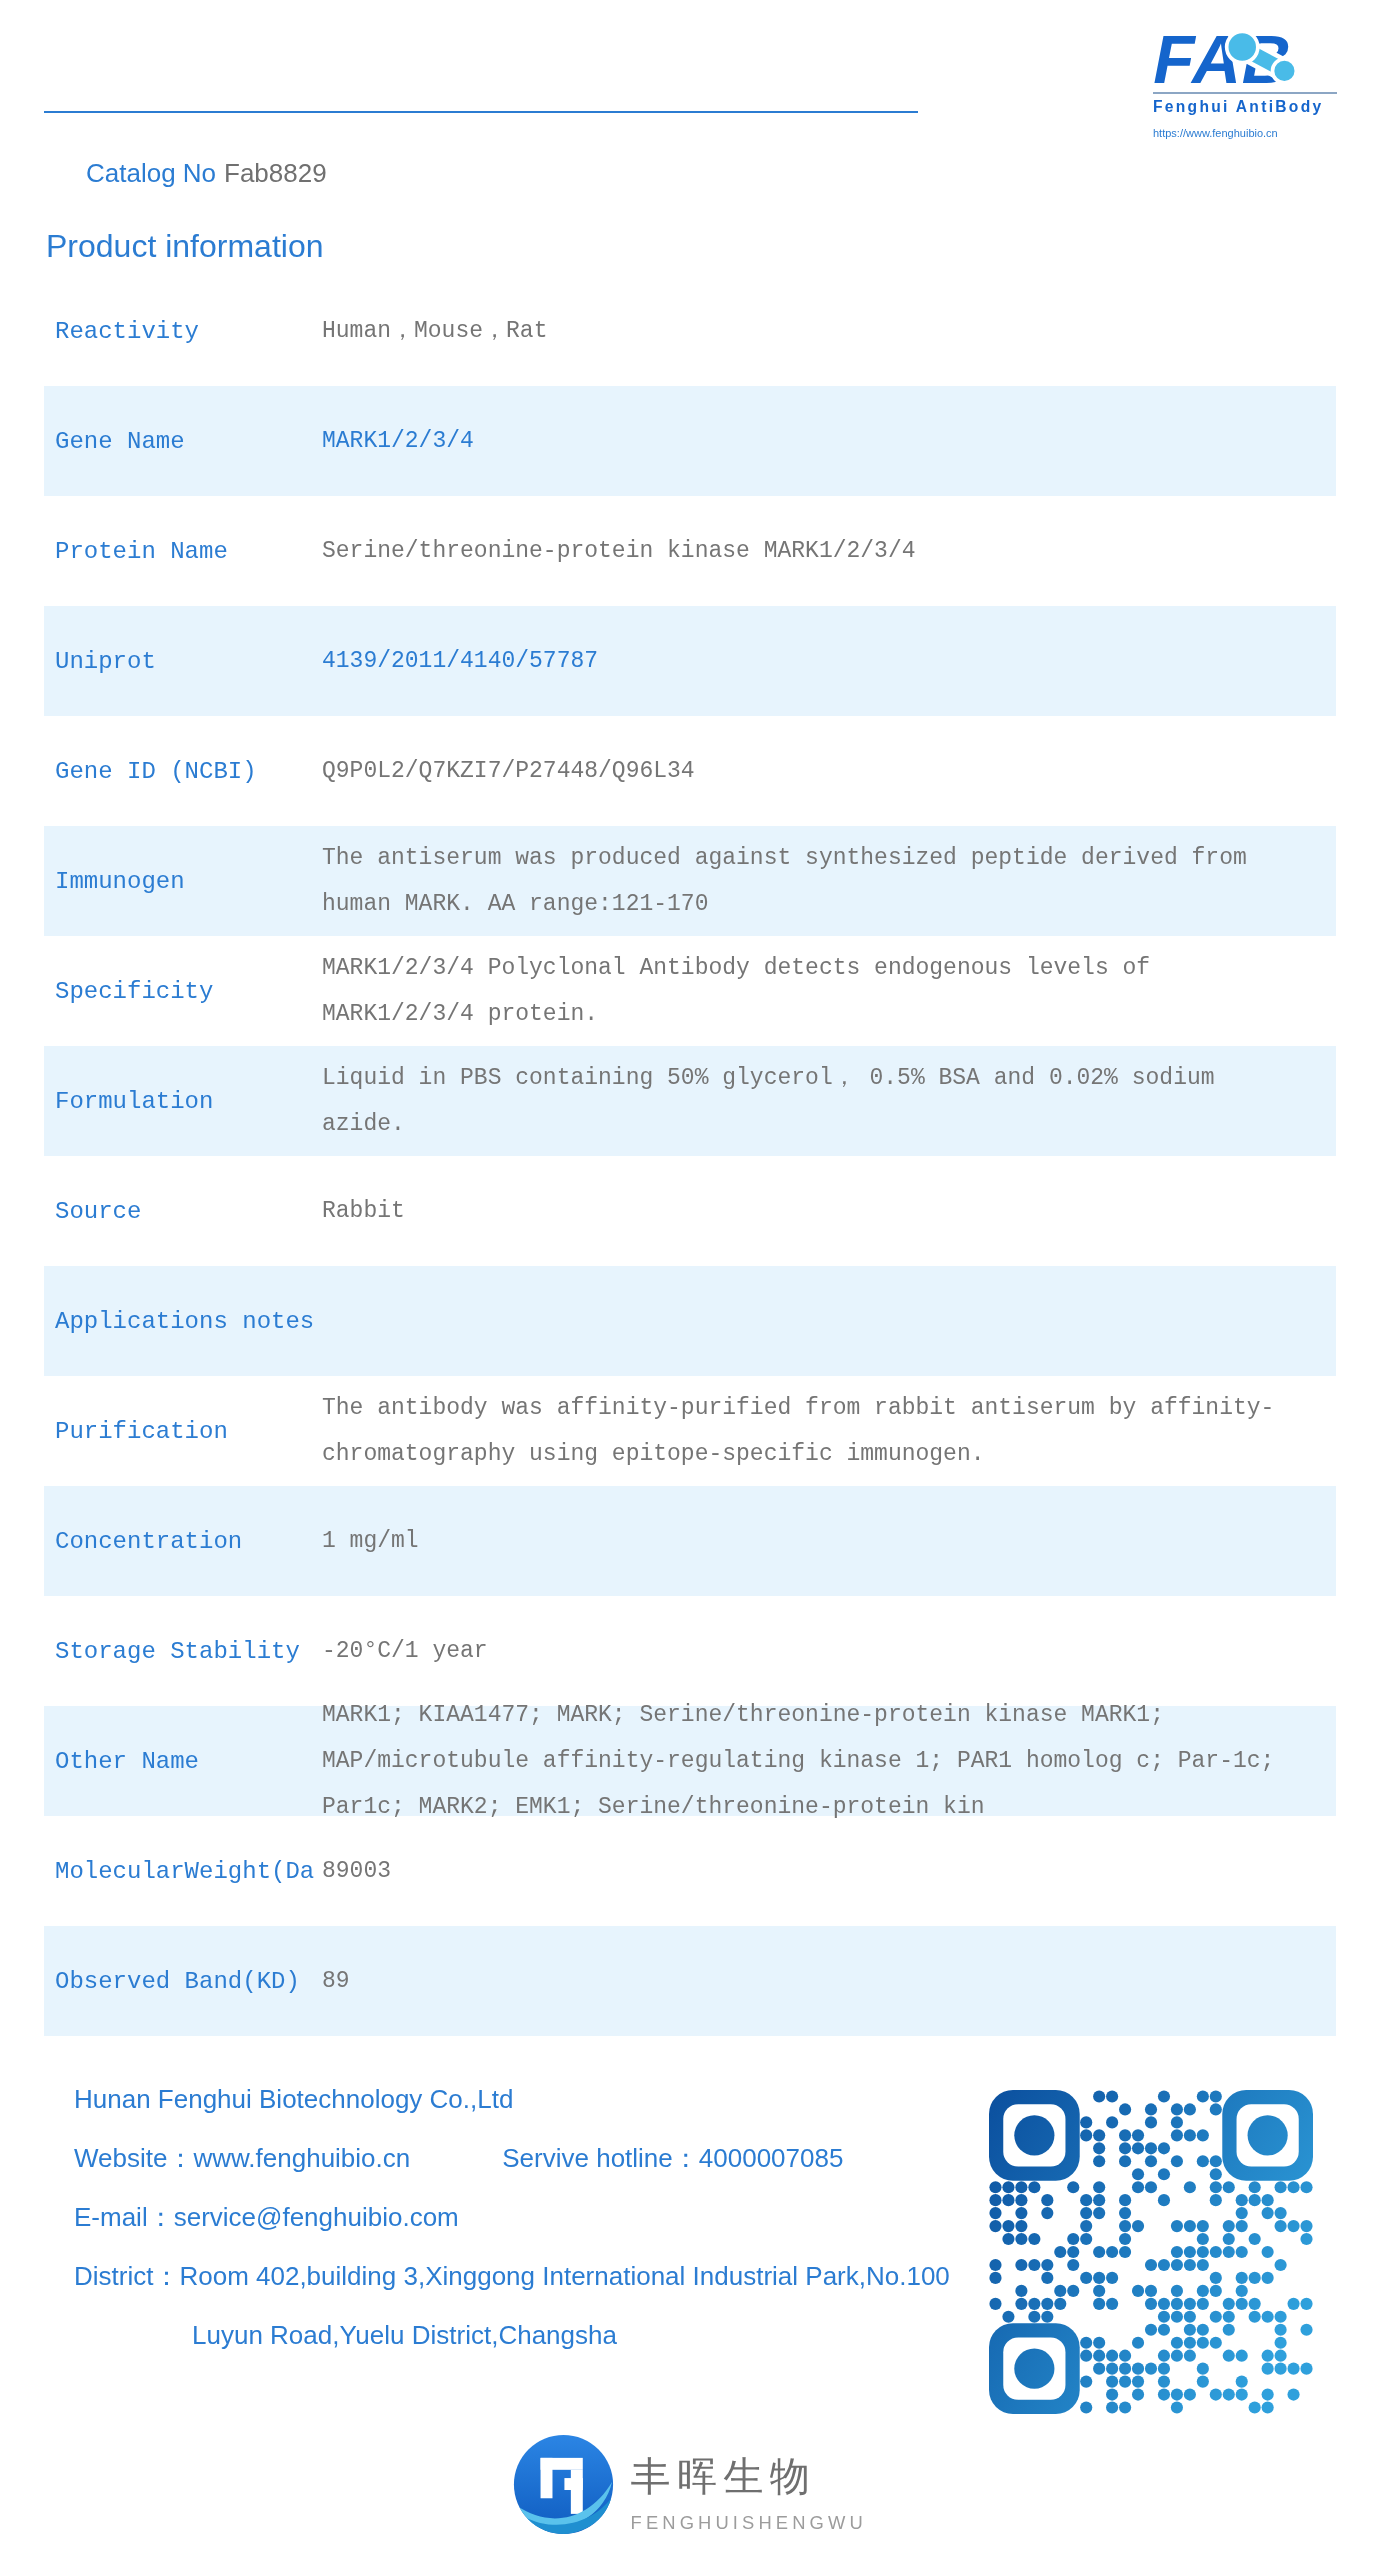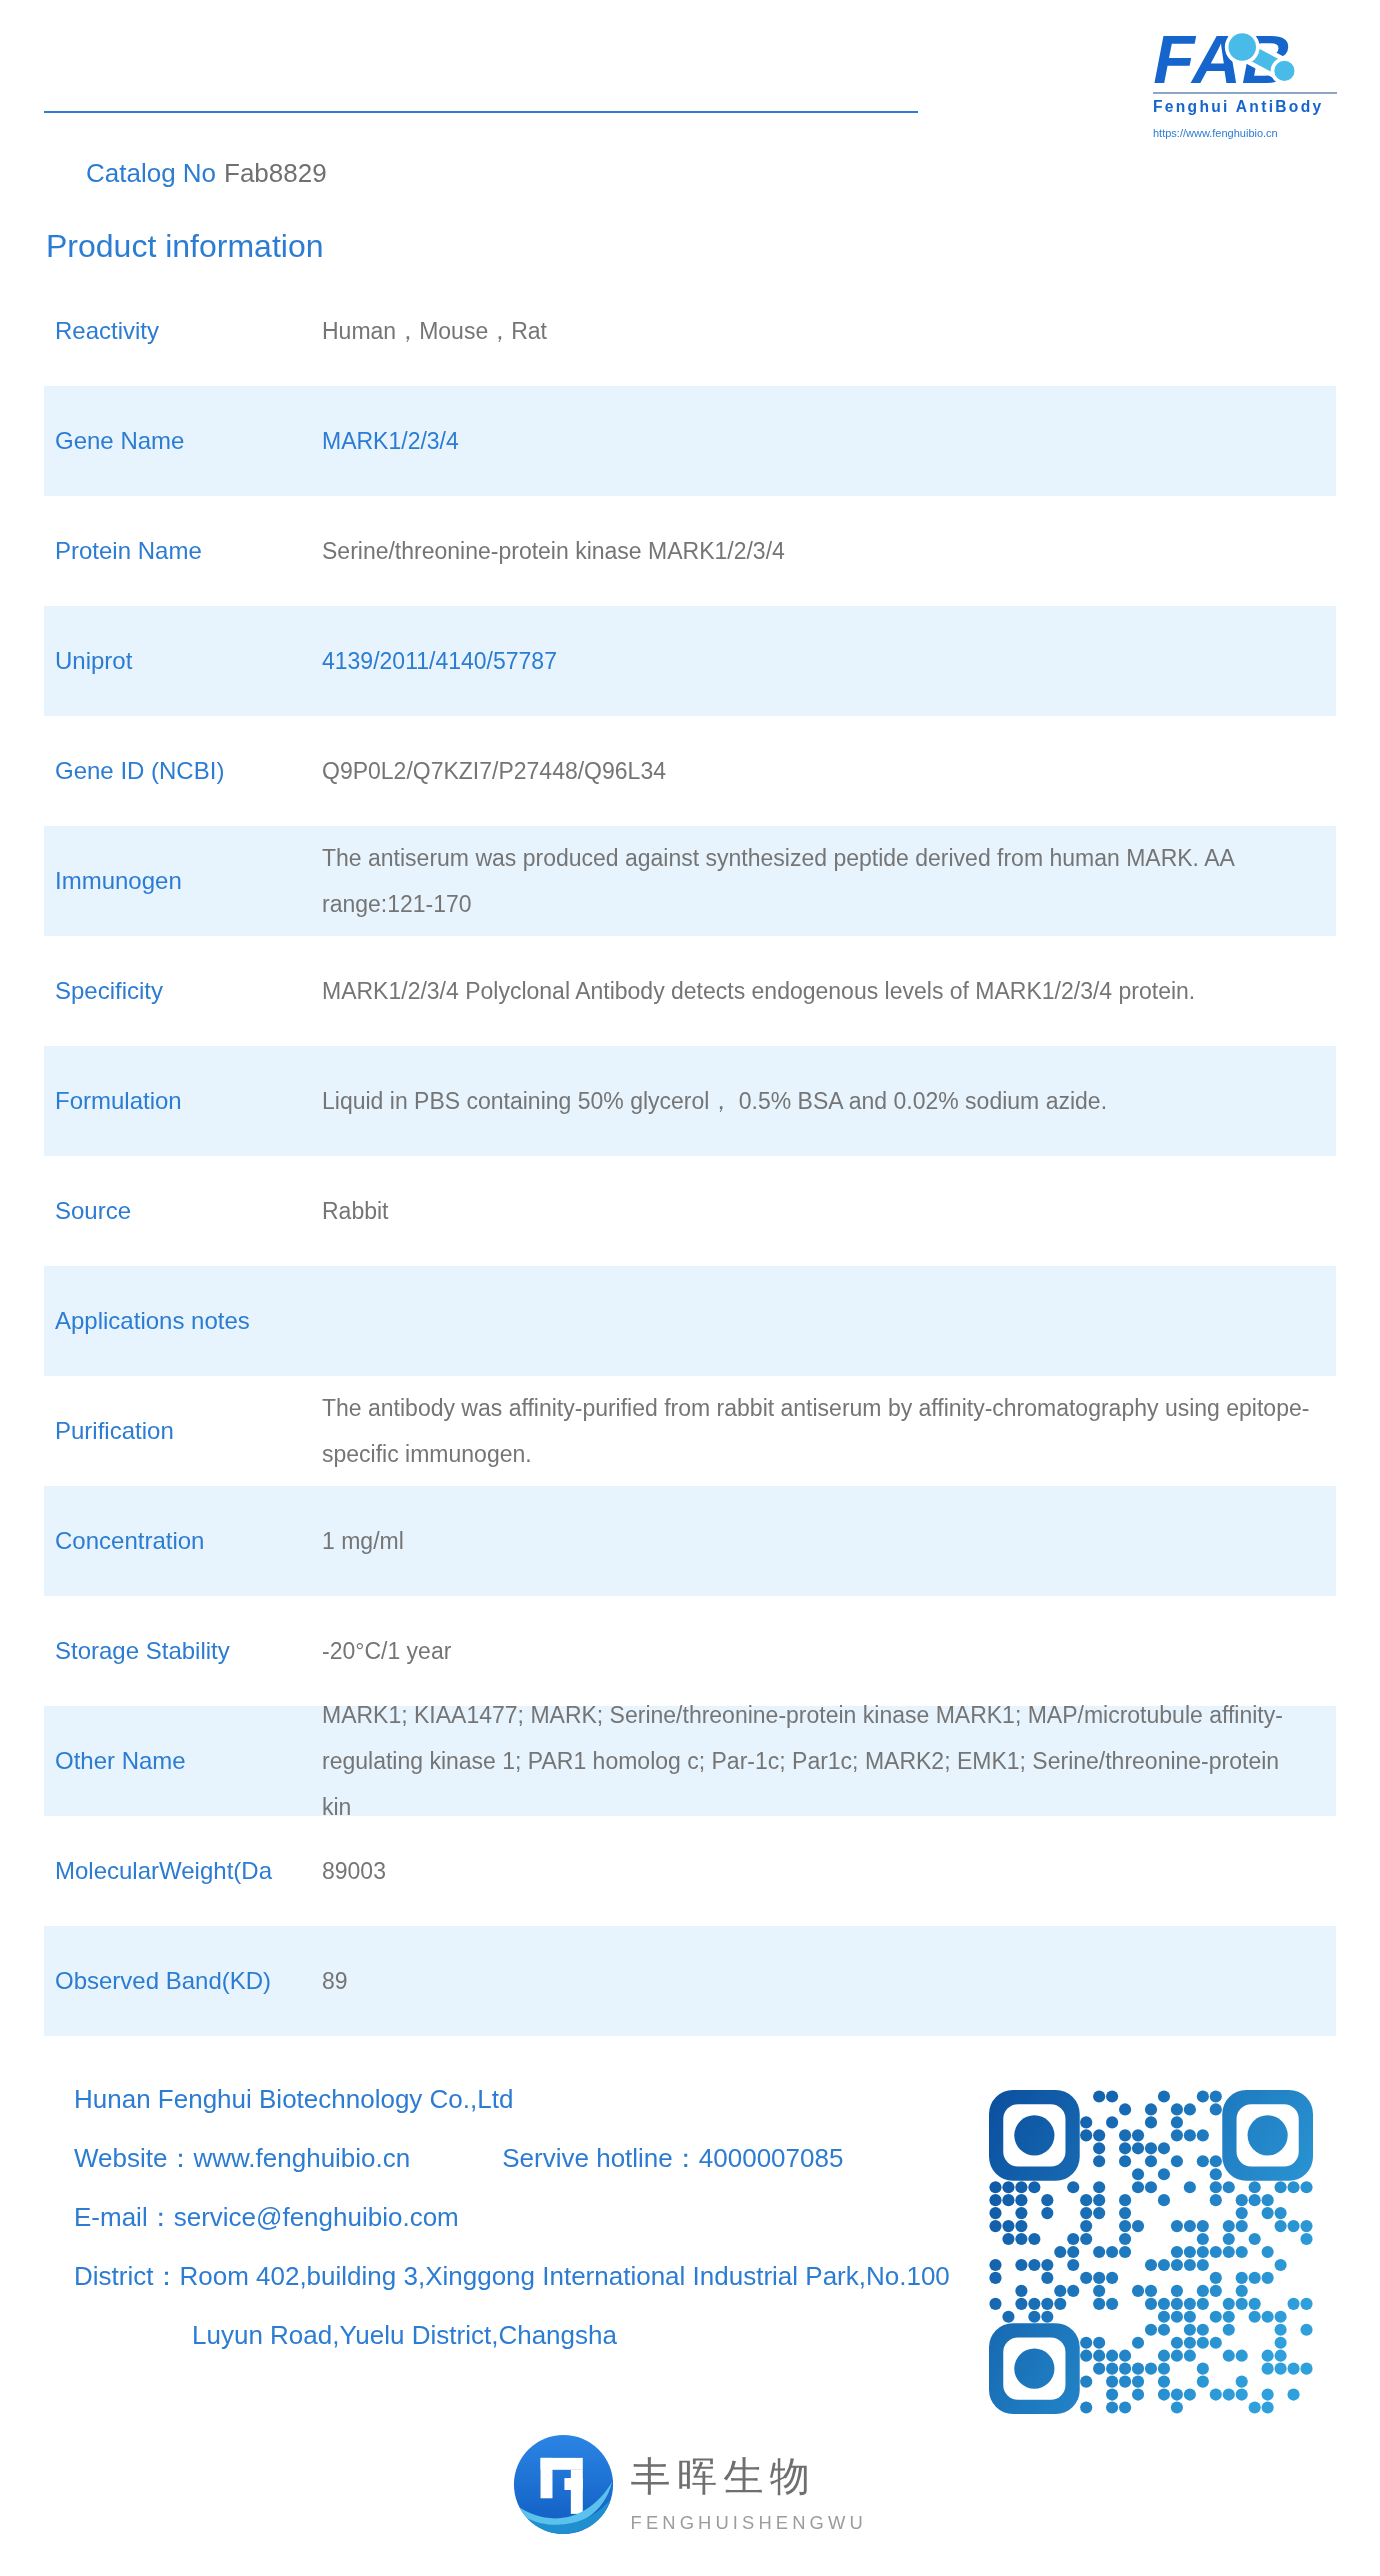--- a/index.html
+++ b/index.html
@@ -30,21 +30,21 @@
   
   .catalog{position:absolute;left:46px;top:158px;font-size:26px;margin-left:40px;}
   .catalog-label{color:#2B7CD2;display:inline-block;width:138px;}
   .catalog-value{color:#707070;}
 
   
   .section-title{position:absolute;left:46px;top:228px;font-size:32px;color:#2B7CD2;}
   .section-rule{position:absolute;left:44px;top:277px;width:281px;height:2.8px;background:#2B7CD2;}
 
   
-  #info-table{position:absolute;left:44px;top:276px;width:1292px;}
+  #info-table{position:absolute;left:44px;top:276px;width:1292px;font-family:Liberation Mono, monospace;}
   .trow{display:flex;height:110px;align-items:center;background:#ffffff;}
   .trow.hl{background:#E7F4FD;}
   .tlabel{
     width:278px;flex:none;box-sizing:border-box;padding-left:11px;
     color:#2B7CD2;font-size:24px;
   }
   .tvalue{
     flex:1;padding-right:26px;color:#757575;font-size:23px;line-height:46px;
   }
   .tvalue.link{color:#2B7CD2;}

